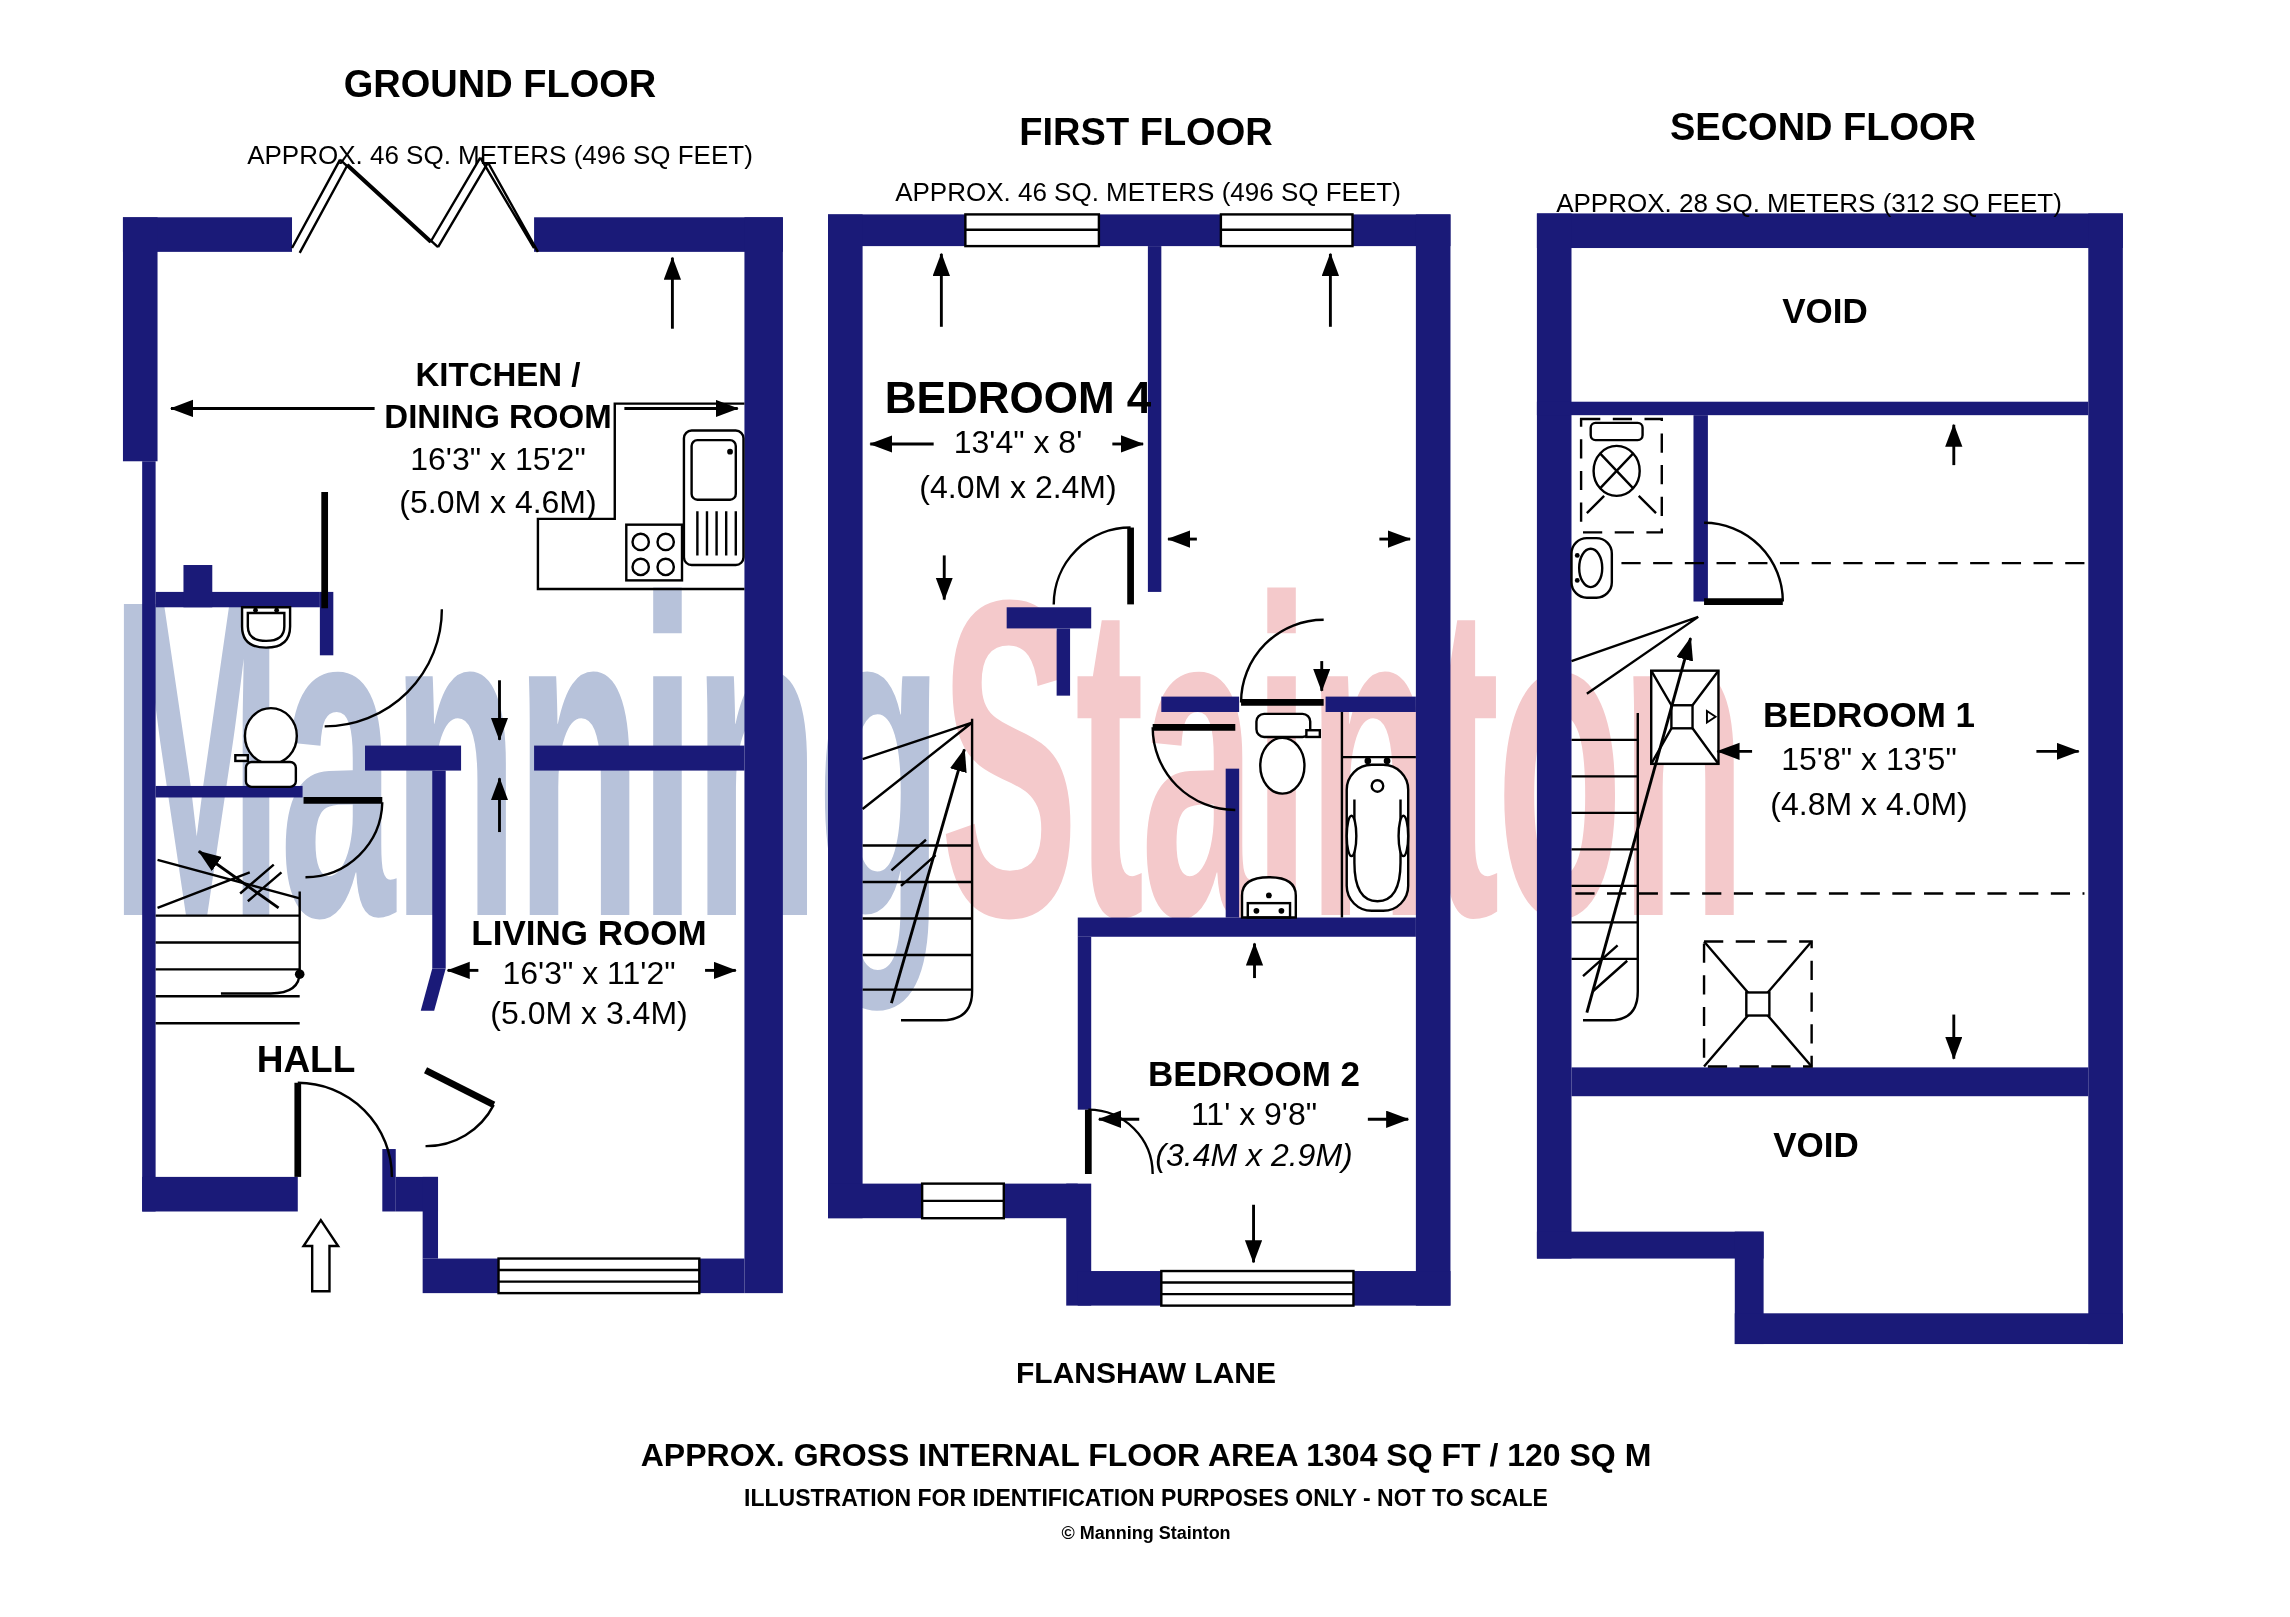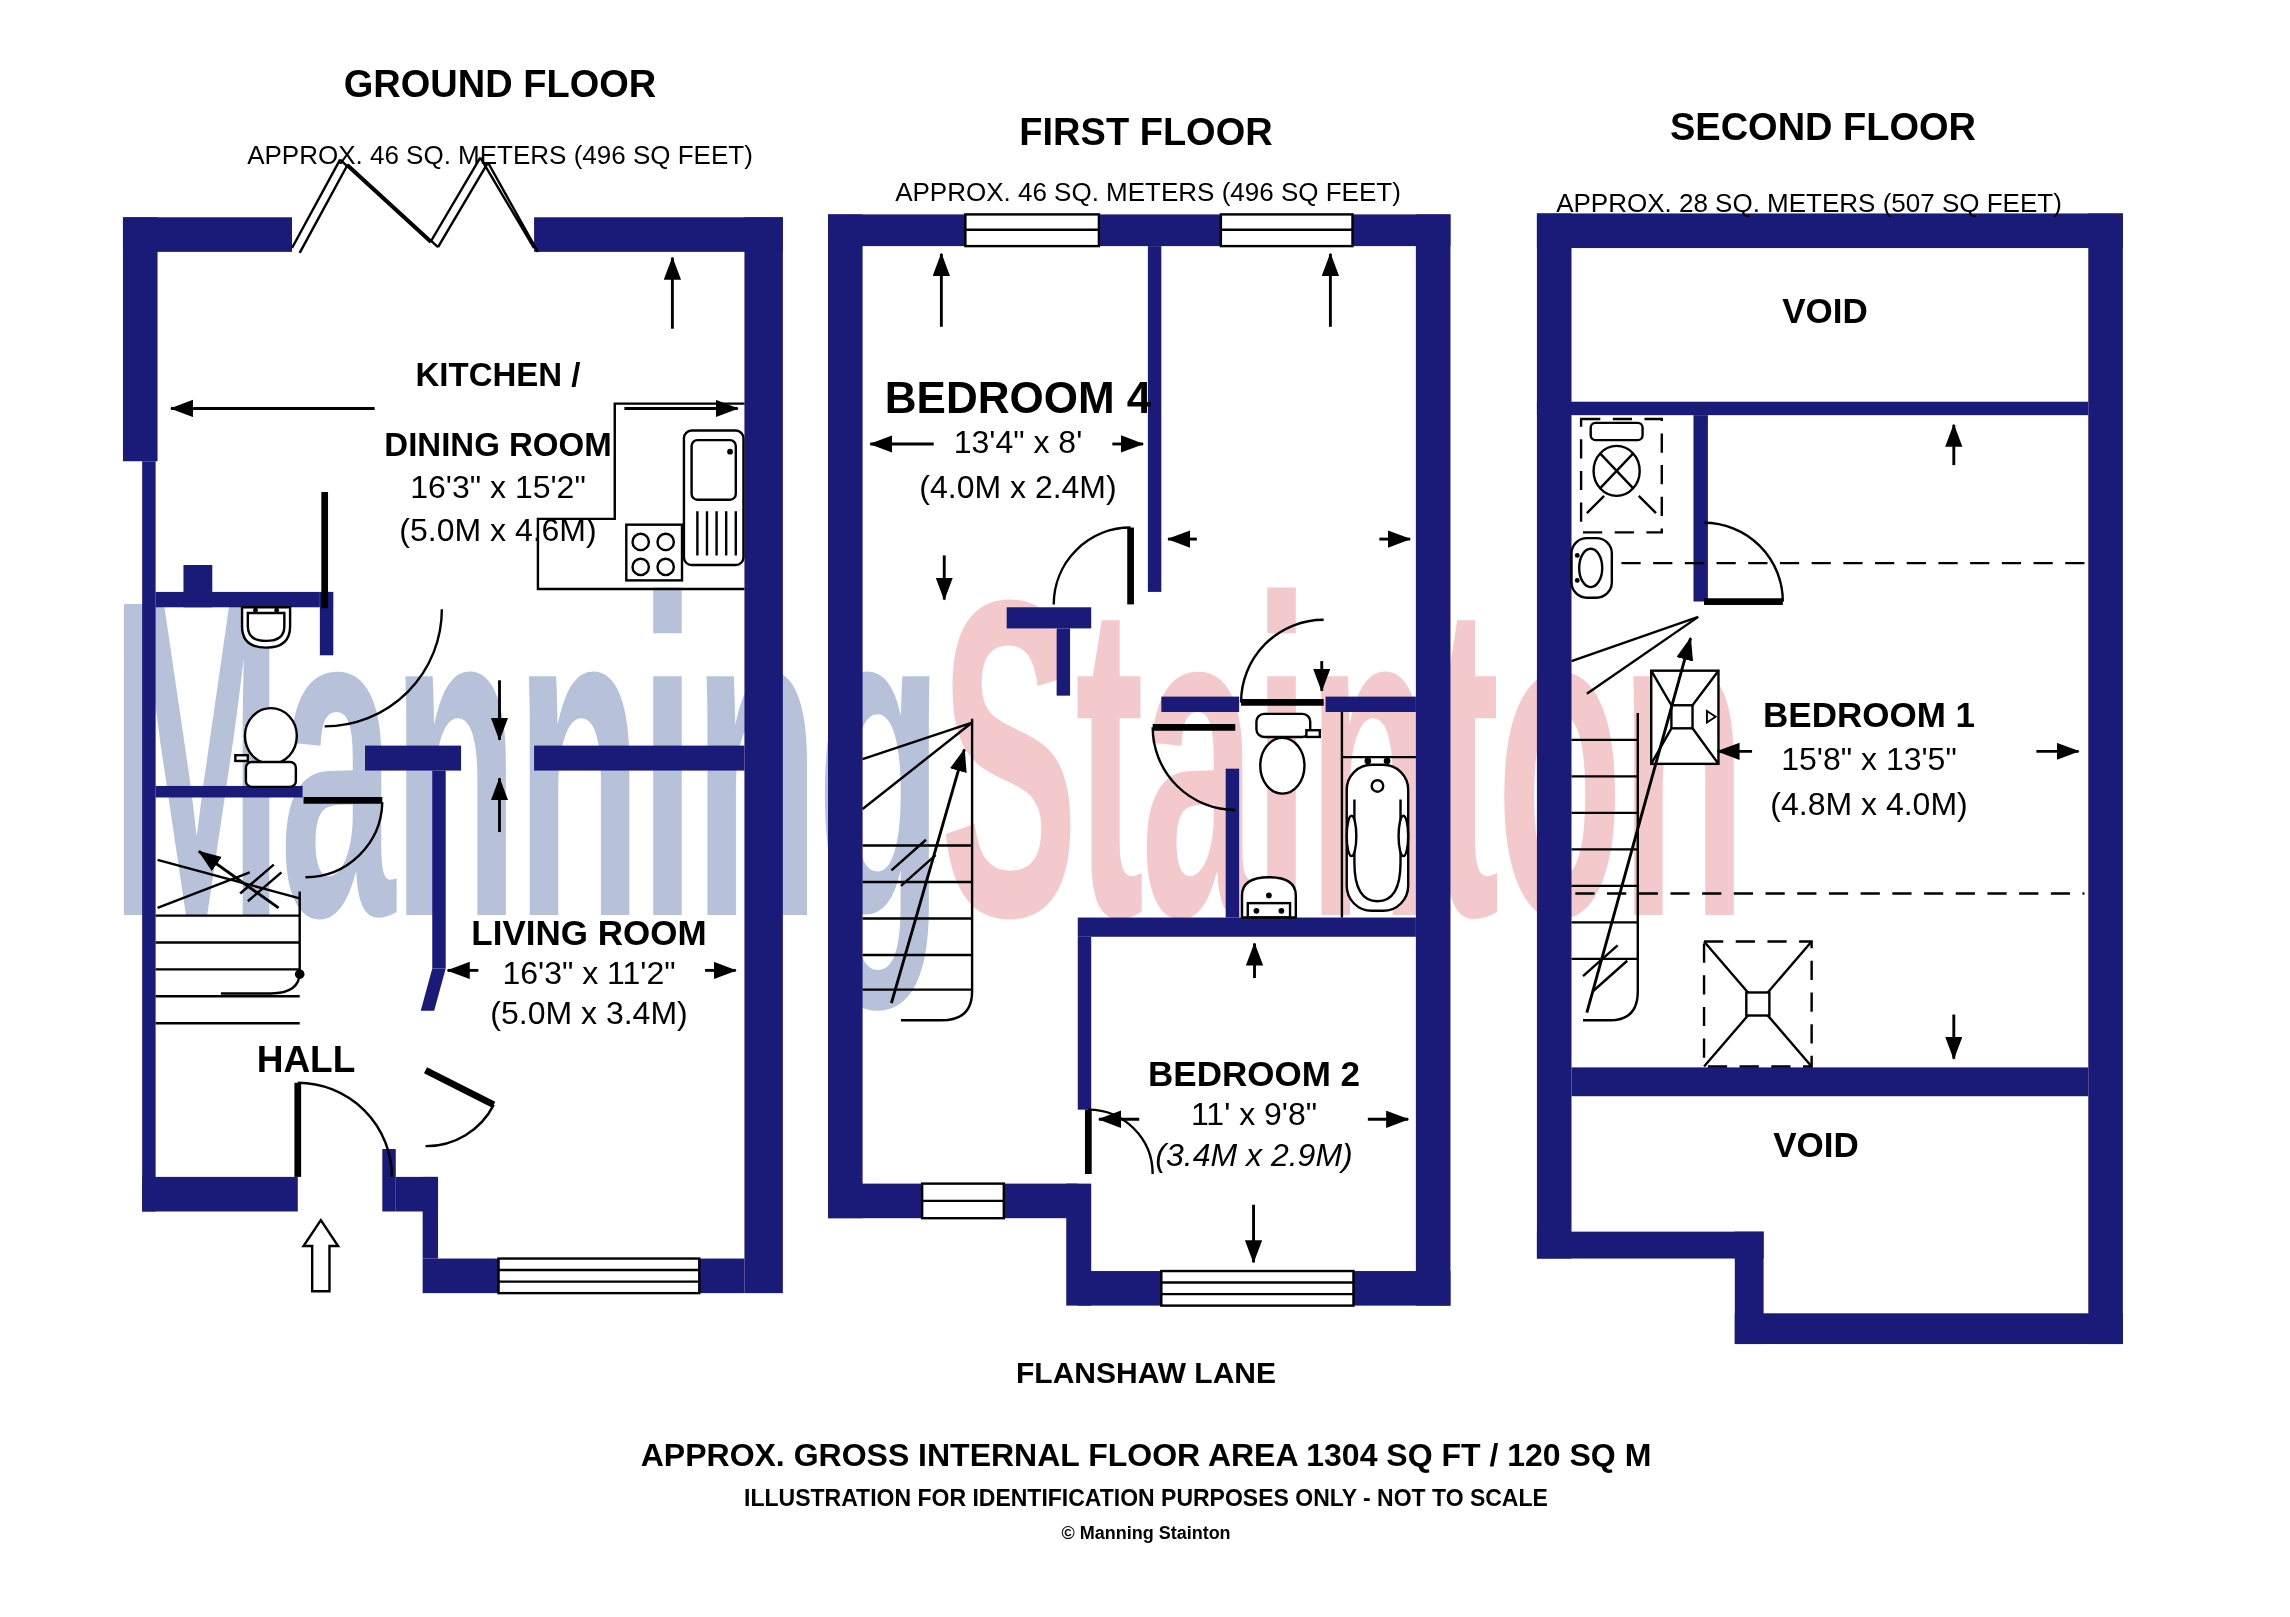--- a/index.html
+++ b/index.html
@@ -289,25 +289,25 @@
         <path class="dim" d="M2034,1056 L2034,1102"></path>
       </g>
     </g>
   </svg>
 
   <div class="lbl title" style="left:500px;top:63px;">GROUND FLOOR</div>
   <div class="lbl sub" style="left:500px;top:140px;">APPROX. 46 SQ. METERS (496 SQ FEET)</div>
   <div class="lbl title" style="left:1146px;top:102px;margin-top:9px;">FIRST FLOOR</div>
   <div class="lbl sub" style="left:1148px;top:177px;">APPROX. 46 SQ. METERS (496 SQ FEET)</div>
   <div class="lbl title" style="left:1810px;top:106px;margin-left:13px;">SECOND FLOOR</div>
-  <div class="lbl sub" style="left:1809px;top:188px;">APPROX. 28 SQ. METERS (507 SQ FEET)</div>
+  <div class="lbl sub" style="left:1809px;top:188px;">APPROX. 28 SQ. METERS (312 SQ FEET)</div>
 
   <div class="lbl" style="left:498px;top:354px;">
     <div class="rname" style="font-size:33px;line-height:42px;">KITCHEN /</div>
-    <div class="rname" style="font-size:33px;line-height:42px;margin-top:28px;">DINING ROOM</div>
+    <div class="rname" style="font-size:33px;line-height:42px;">DINING ROOM</div>
     <div style="font-size:32px;line-height:43px;">16'3" x 15'2"</div>
     <div style="font-size:32px;line-height:43px;">(5.0M x 4.6M)</div>
   </div>
 
   <div class="lbl" style="left:589px;top:913px;">
     <div class="rname" style="font-size:35px;line-height:40px;">LIVING ROOM</div>
     <div style="font-size:32px;line-height:40px;">16'3" x 11'2"</div>
     <div style="font-size:32px;line-height:40px;">(5.0M x 3.4M)</div>
   </div>
 

